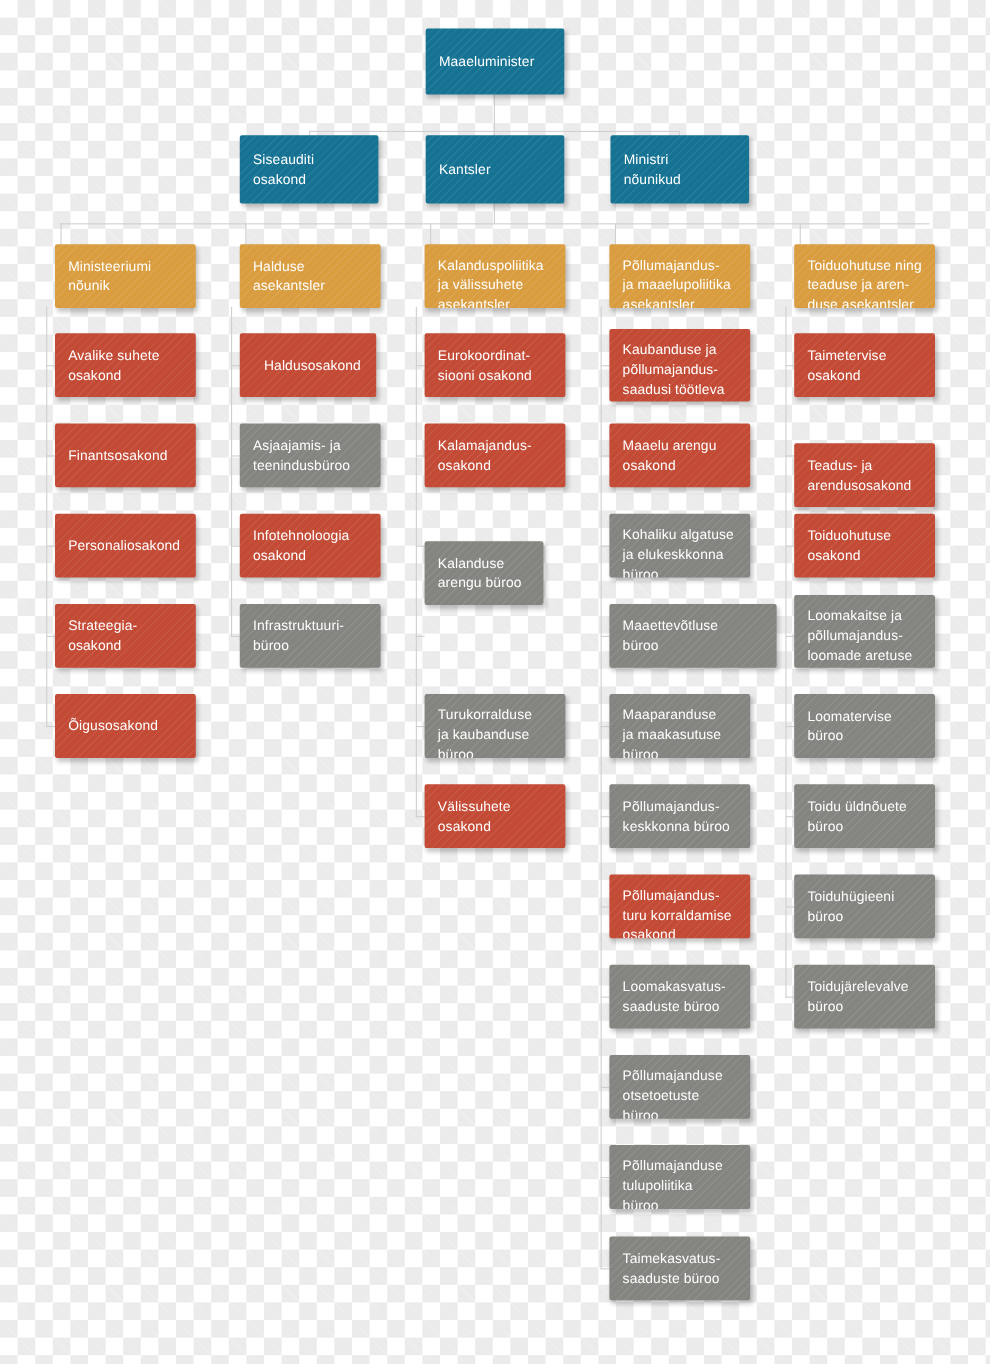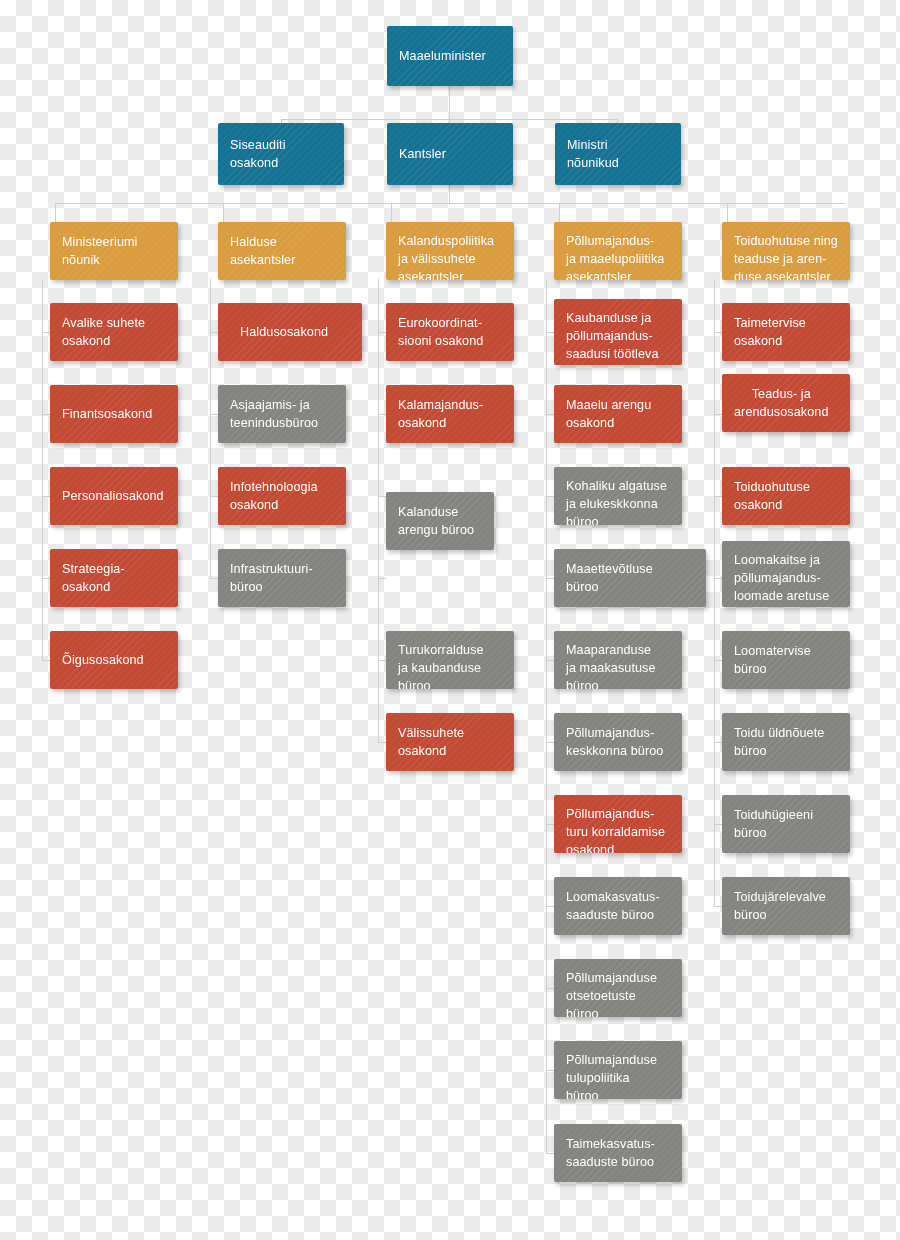--- a/index.html
+++ b/index.html
@@ -171,21 +171,21 @@
 osakond</span>
   </div>
   <div class="node red" style="left:50px; top:631px; width:128px; height:58px;">
     <span class="label">Õigusosakond</span>
   </div>
 
   <div class="node gold" style="left:218px; top:222px; width:128px; height:58px;">
     <span class="label">Halduse
 asekantsler</span>
   </div>
-  <div class="node red" style="left:218px; top:303px; width:144px; height:58px;padding-left:22px;">
+  <div class="node red" style="left:218px; top:303px; width:124px; height:58px;padding-left:22px;">
     <span class="label">Haldusosakond</span>
   </div>
   <div class="node gray" style="left:218px; top:385px; width:128px; height:58px;">
     <span class="label">Asjaajamis- ja
 teenindusbüroo</span>
   </div>
   <div class="node red" style="left:218px; top:467px; width:128px; height:58px;">
     <span class="label">Infotehnoloogia
 osakond</span>
   </div>
@@ -280,21 +280,21 @@
 
   <div class="node gold top-align" style="left:722px; top:222px; width:128px; height:58px;">
     <span class="label">Toiduohutuse ning
 teaduse ja aren-
 duse asekantsler</span>
   </div>
   <div class="node red" style="left:722px; top:303px; width:128px; height:58px;">
     <span class="label">Taimetervise
 osakond</span>
   </div>
-  <div class="node red" style="left:722px; top:374px; width:128px; height:58px;text-align:center;">
+  <div class="node red" style="left:722px; top:403px; width:128px; height:58px;">
     <span class="label">Teadus- ja
 arendusosakond</span>
   </div>
   <div class="node red" style="left:722px; top:467px; width:128px; height:58px;">
     <span class="label">Toiduohutuse
 osakond</span>
   </div>
   <div class="node gray top-align" style="left:722px; top:541px; width:128px; height:66px;">
     <span class="label">Loomakaitse ja
 põllumajandus-

